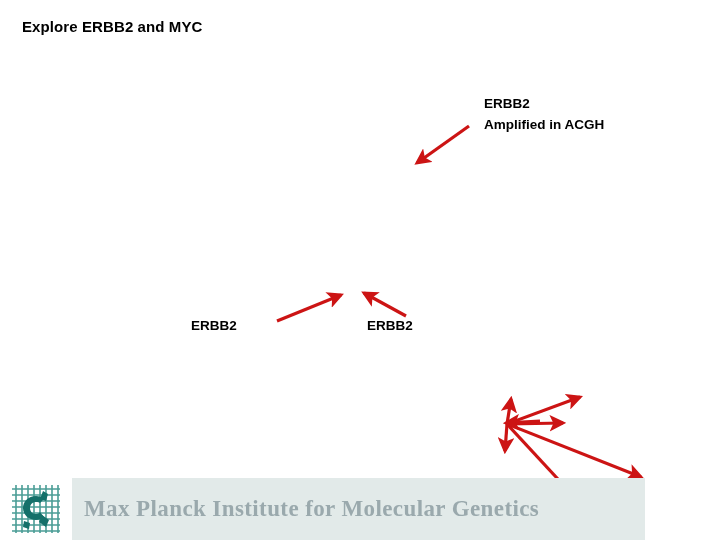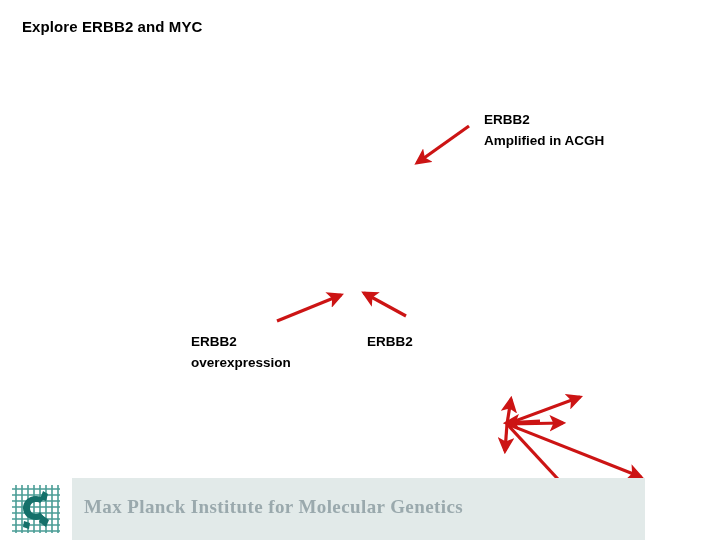--- a/index.html
+++ b/index.html
@@ -34,21 +34,20 @@
 
   
   .annot {
     position: absolute;
     font-family: "Liberation Sans", sans-serif;
     font-size: 13.5px;
     font-weight: bold;
     color: #000000;
     line-height: 21px;
     white-space: nowrap;
-    margin-top: 16px;
   }
   .annot .l2 { display: block; text-align: center; }
 
   #label-amplified { left: 484px; top: 93px; }
   #label-overexpression { left: 191px; top: 315px; }
   #label-normal { left: 367px; top: 315px; }
 
   
   #arrow-layer {
     position: absolute;
@@ -83,42 +82,41 @@
     width: 48px;
     height: 48px;
     background: #ffffff;
   }
   .footer-logo svg { display: block; }
   .footer-text {
     position: absolute;
     left: 84px;
     top: 496px;
     font-family: "Liberation Serif", serif;
-    font-size: 19px;
+    font-size: 23px;
     font-weight: bold;
     color: #9aa9ad;
     letter-spacing: 0.4px;
     white-space: nowrap;
   }
 </style>
 </head>
 <body>
 
 <div id="slide">
 
   <div class="slide-title">Explore ERBB2 and MYC</div>
 
   <div class="annot" id="label-amplified">
     <span class="l1">ERBB2</span>
     <span class="l2">Amplified in ACGH</span>
   </div>
 
   <div class="annot" id="label-overexpression">
     <span class="l1">ERBB2</span>
-    <span class="l2">overexpression</span>
   </div>
 
   <div class="annot" id="label-normal">
     <span class="l1">ERBB2</span>
   </div>
 
   <svg id="arrow-layer" viewBox="0 0 720 540">
     <defs>
       <marker id="ah" markerWidth="5.2" markerHeight="5.2" refX="4.2" refY="2.6" orient="auto" markerUnits="strokeWidth">
         <path d="M0,0 L5.2,2.6 L0,5.2 L1.2,2.6 z" fill="#cc1414"></path>

